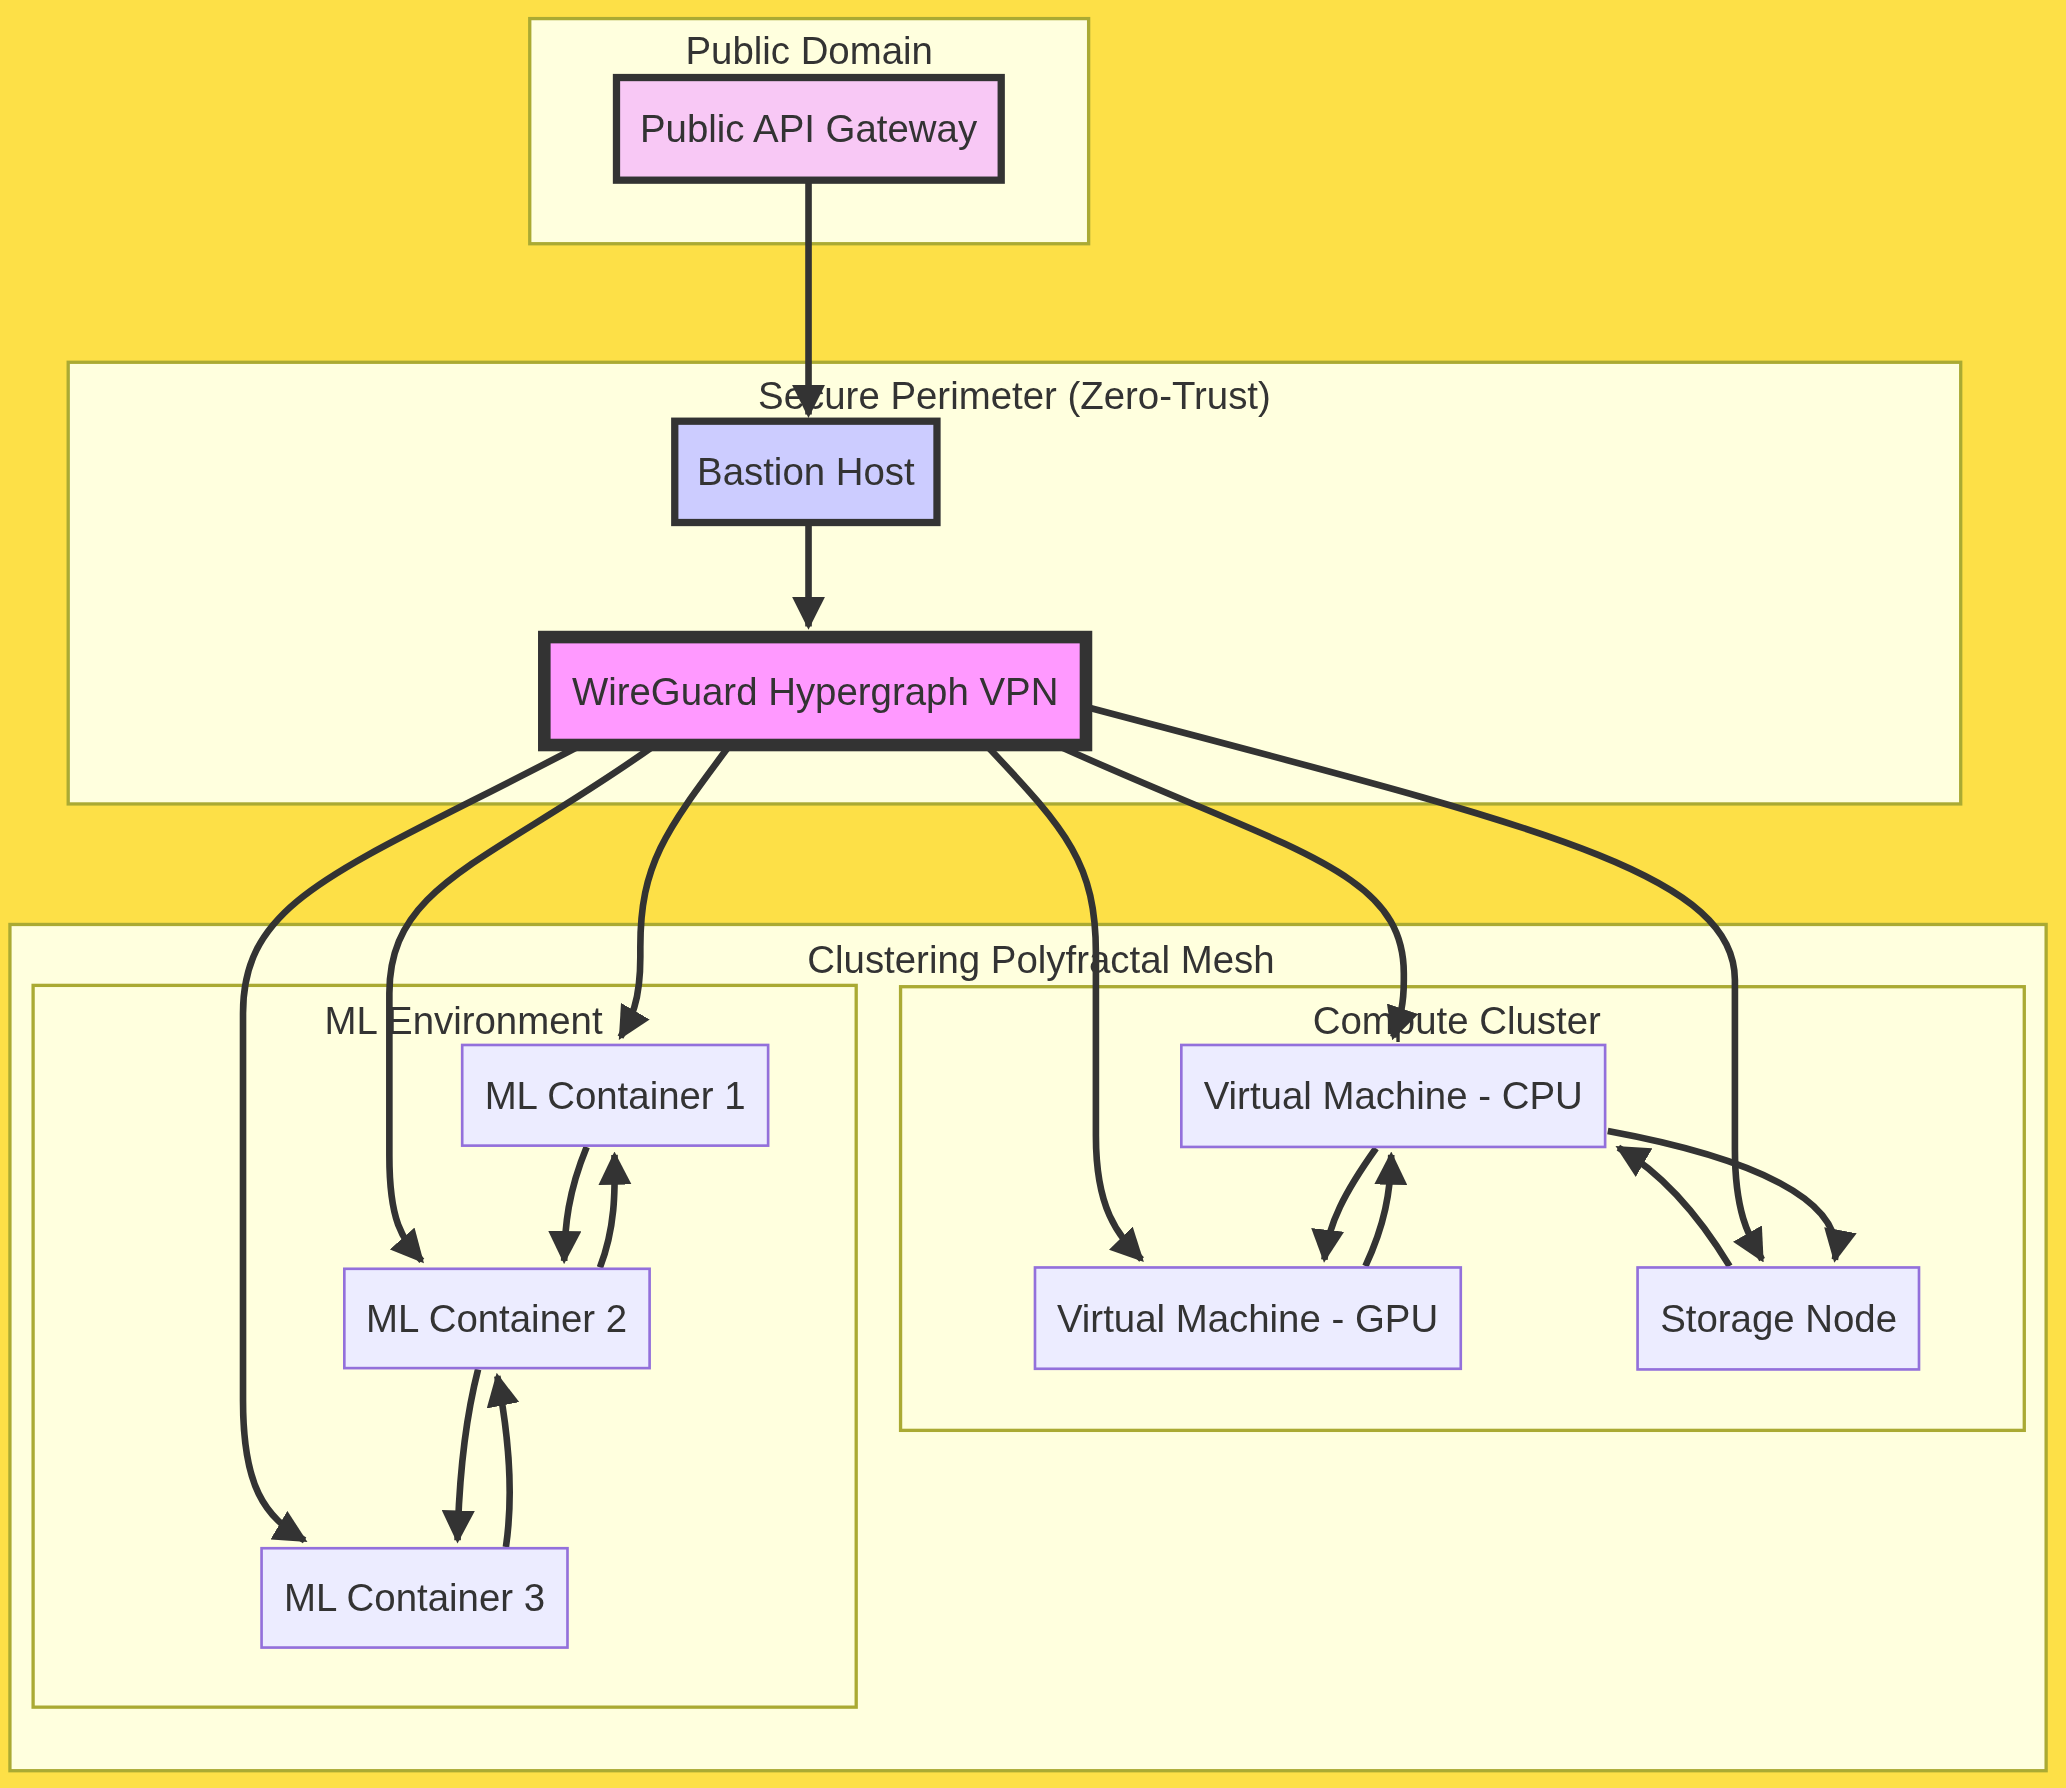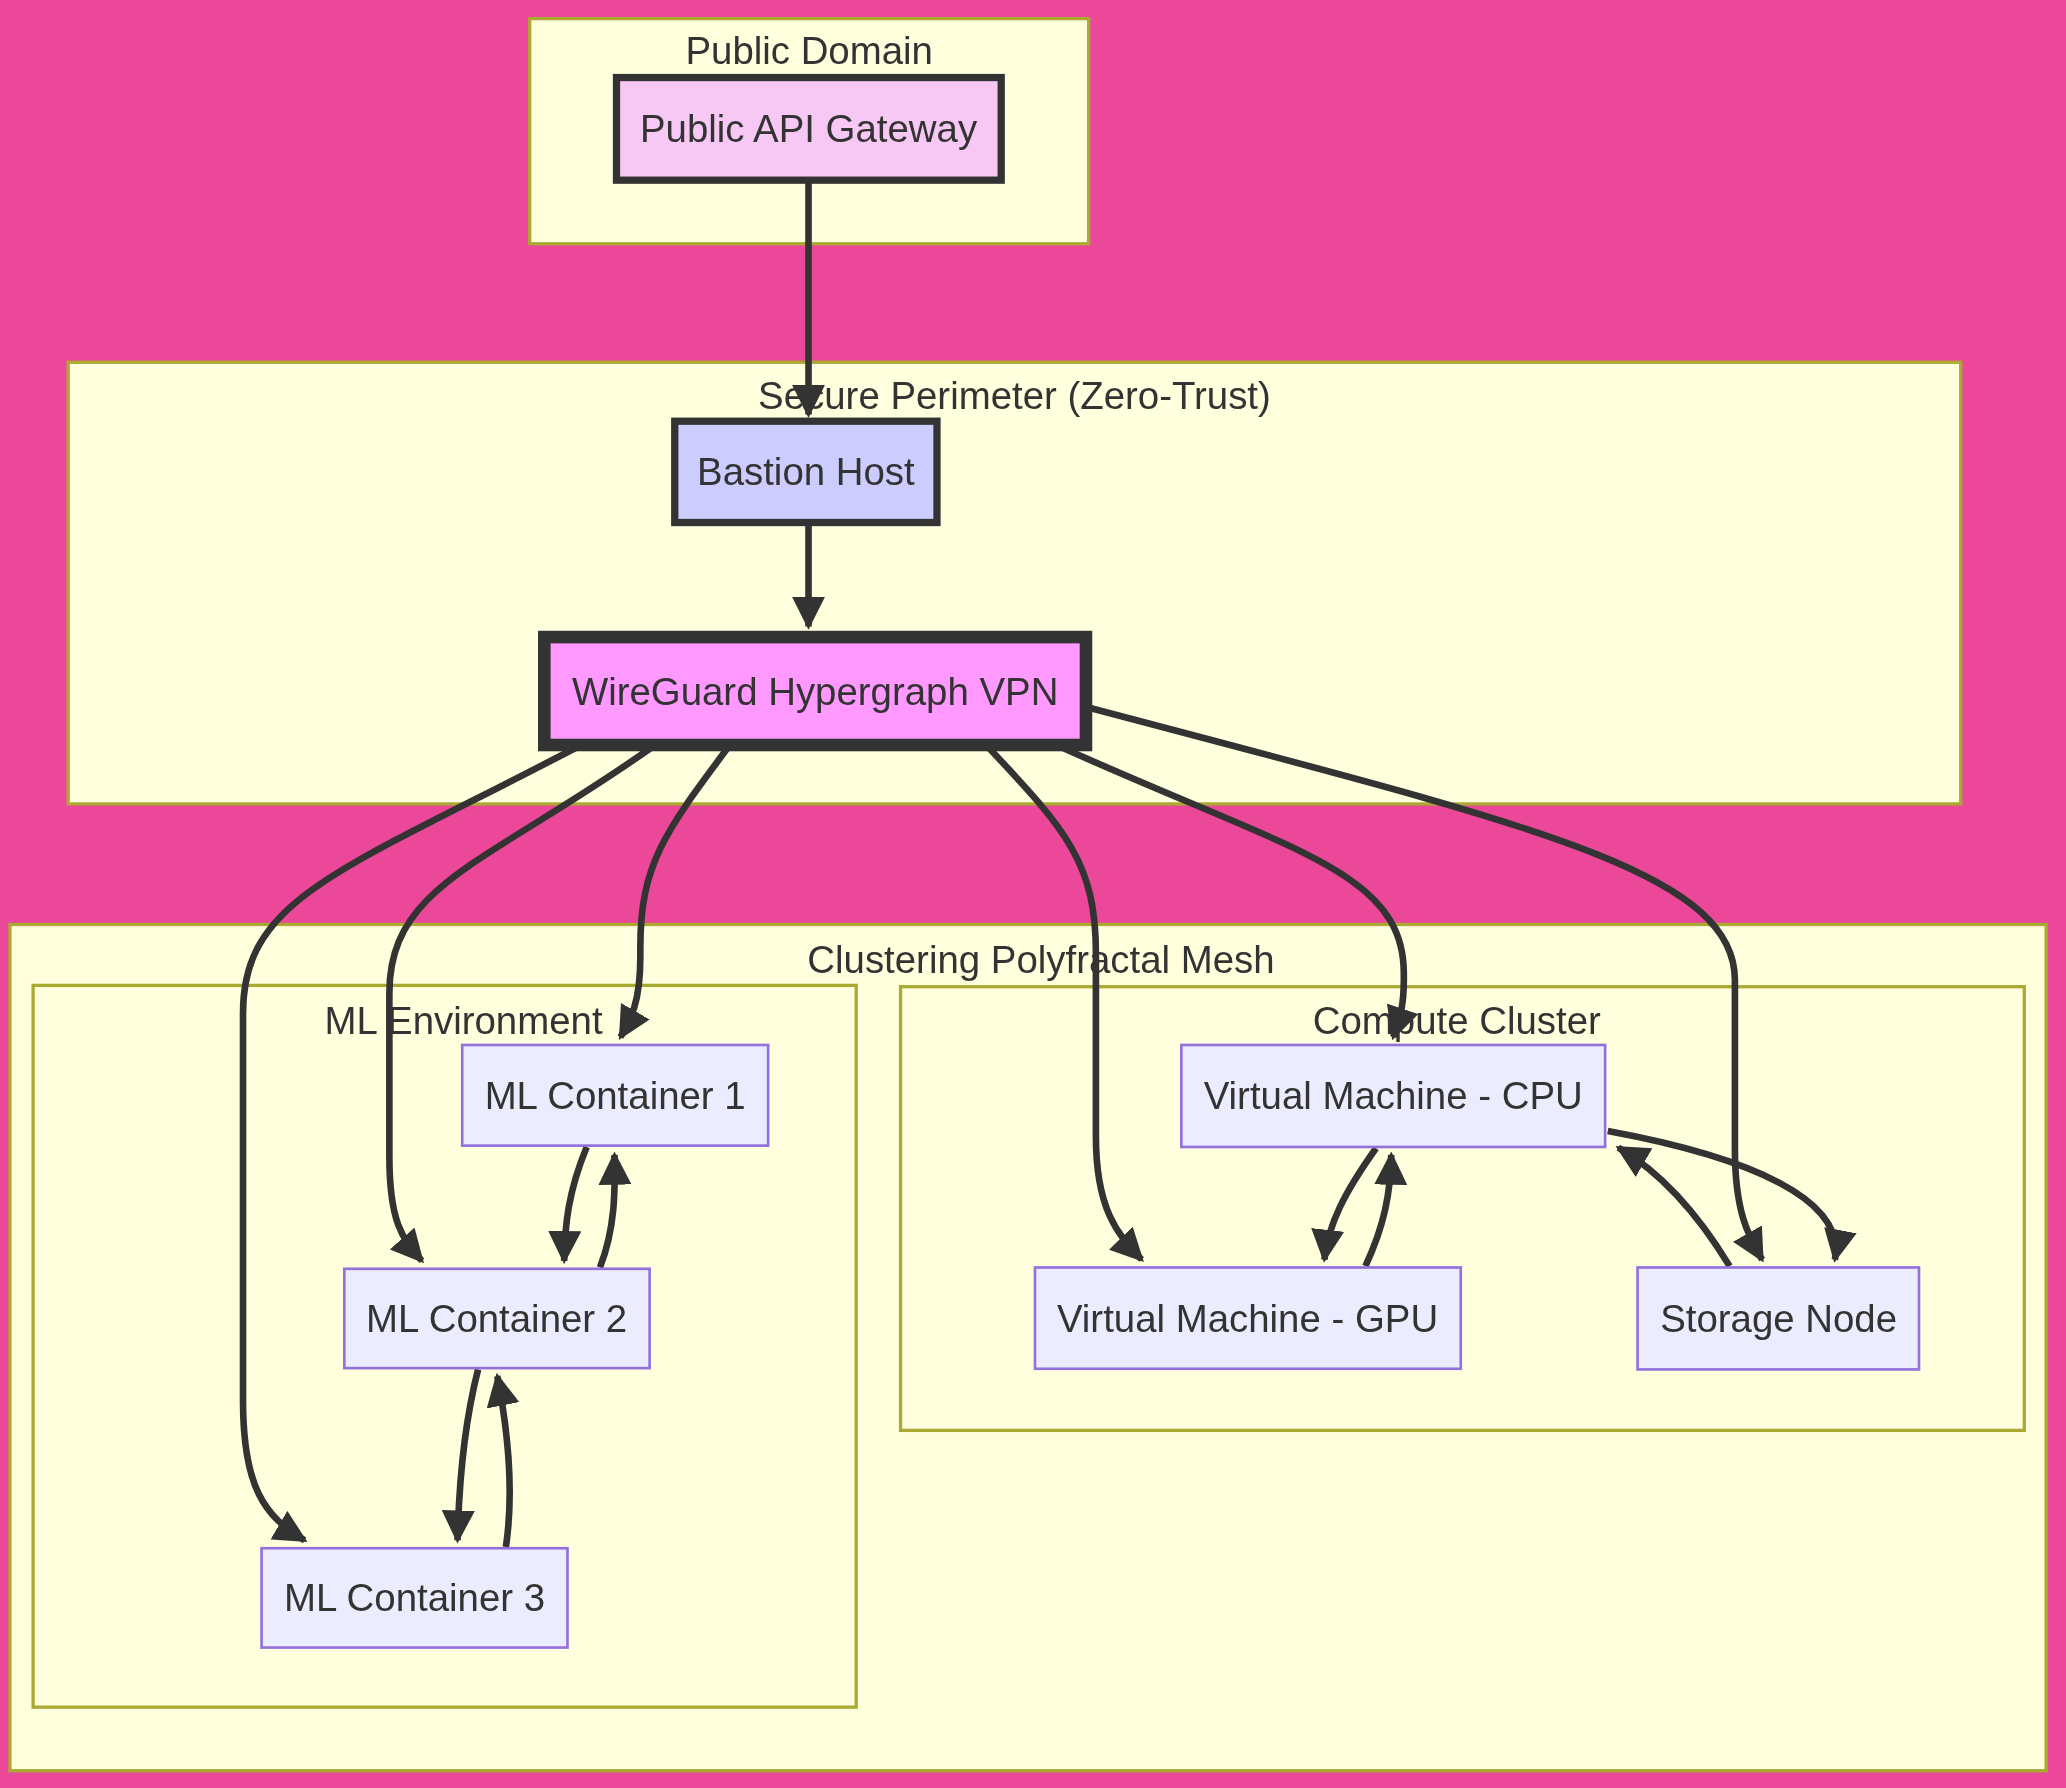--- a/index.html
+++ b/index.html
@@ -1,16 +1,16 @@
 <!DOCTYPE html>
 <html style="font-size:10.6px"><head>
 <meta charset="utf-8">
 <style>
   html,body{margin:0;padding:0;background:#ffffff;}
-  .canvas{position:relative;width:2066px;height:1788px;background:#ec4899;
+  .canvas{position:relative;width:2066px;height:1788px;background:#fde047;
           font-family:"Liberation Sans", sans-serif;}
   svg{display:block;}
   .cluster{stroke:#aaaa33;stroke-width:5;}
   .cluster-title{fill:#333333;font-size:58px;font-family:"Liberation Sans",sans-serif;}
   .node-label{fill:#333333;font-size:58px;font-family:"Liberation Sans",sans-serif;}
   .node-default{stroke:#9370DB;stroke-width:4;}
   .node-dark{stroke:#333333;stroke-width:11;}
   .node-vpn{stroke:#333333;stroke-width:19;}
   .edge{stroke:#333333;stroke-width:10;fill:none;marker-end:url(#arrowhead);}
 </style>

